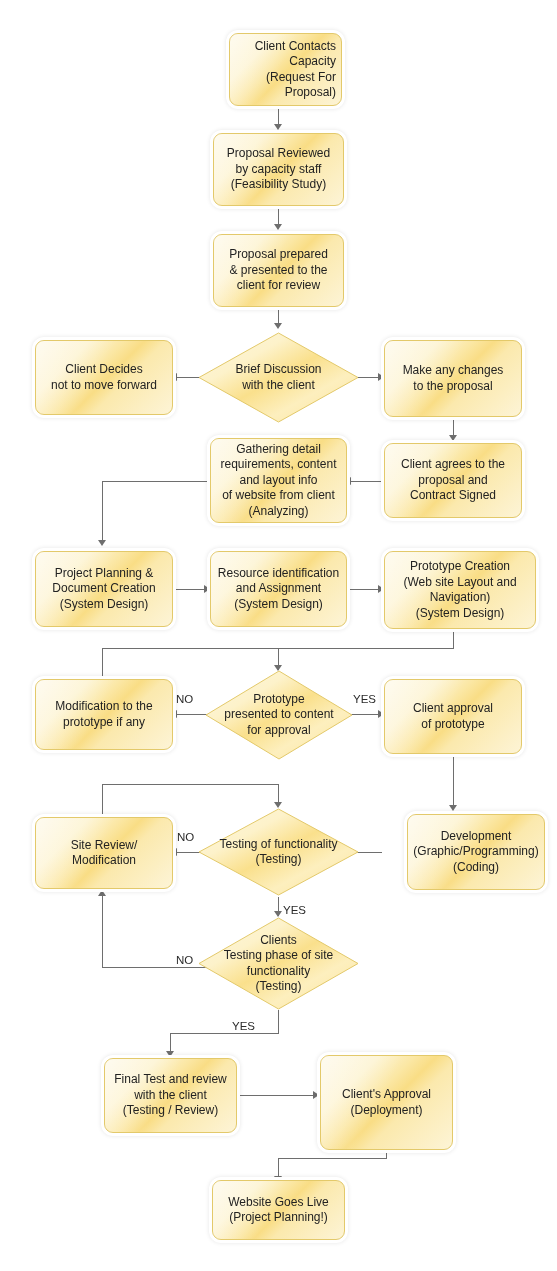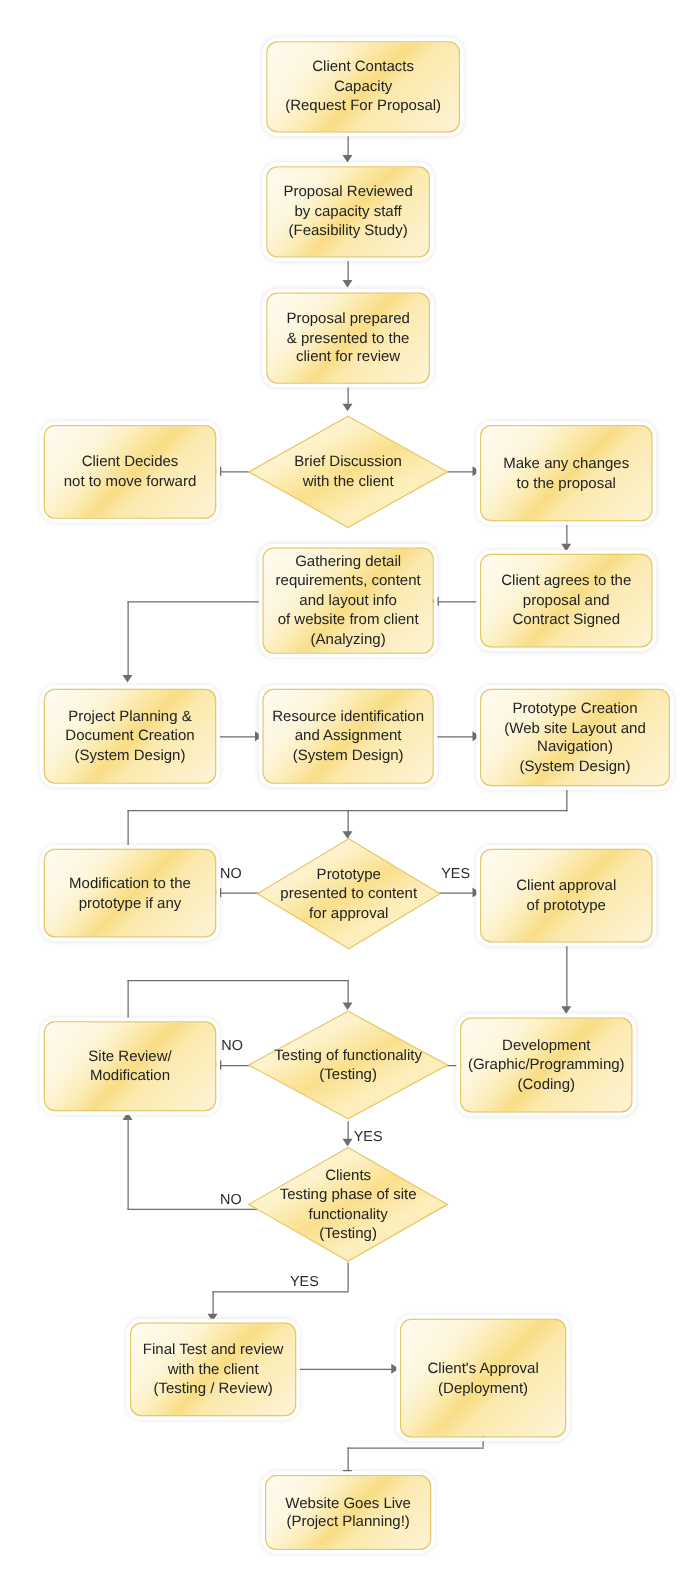--- a/index.html
+++ b/index.html
@@ -185,21 +185,21 @@
   <div class="linev" style="left:278px;top:1158px;height:22px;"></div>
   <div class="arrow arrow-d" style="left:274px;top:1176px;"></div>
 
   <div class="elabel" style="left:176px;top:693px;">NO</div>
   <div class="elabel" style="left:353px;top:693px;">YES</div>
   <div class="elabel" style="left:177px;top:831px;">NO</div>
   <div class="elabel" style="left:283px;top:904px;">YES</div>
   <div class="elabel" style="left:176px;top:954px;">NO</div>
   <div class="elabel" style="left:232px;top:1020px;">YES</div>
 
-  <div class="node proc" style="left:213px;top:33px;width:155px;height:73px;">
+  <div class="node proc" style="left:229px;top:33px;width:113px;height:73px;text-align:right;">
     <span class="txt">Client Contacts
 Capacity
 (Request For Proposal)</span>
   </div>
 
   <div class="node proc" style="left:213px;top:133px;width:131px;height:73px;">
     <span class="txt">Proposal Reviewed
 by capacity staff
 (Feasibility Study)</span>
   </div>
@@ -291,21 +291,21 @@
   <div class="node proc" style="left:35px;top:679px;width:138px;height:71px;">
     <span class="txt">Modification to the
 prototype if any</span>
   </div>
 
   <div class="node proc" style="left:384px;top:679px;width:138px;height:75px;">
     <span class="txt">Client approval
 of prototype</span>
   </div>
 
-  <div class="node proc" style="left:368px;top:814px;width:138px;height:76px;text-align:center;">
+  <div class="node proc" style="left:407px;top:814px;width:138px;height:76px;text-align:center;">
     <span class="txt">Development
 (Graphic/Programming)
 (Coding)</span>
   </div>
 
   <div class="node dec" style="left:196px;top:806px;width:165px;height:92px;">
     <svg class="dshape" viewBox="0 0 165 92" preserveAspectRatio="none">
       <defs>
         <linearGradient id="gd3" x1="0" y1="0" x2="1" y2="1">
           <stop offset="0%" stop-color="#fdf7e0"></stop>

